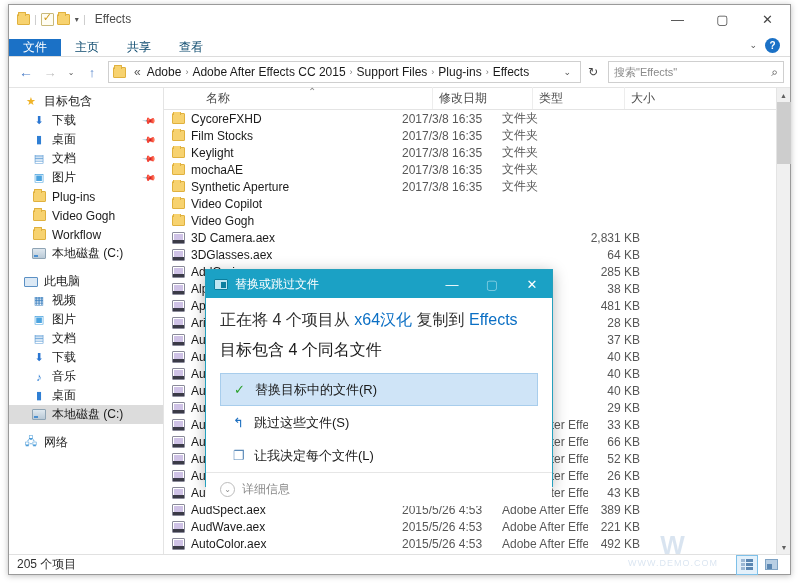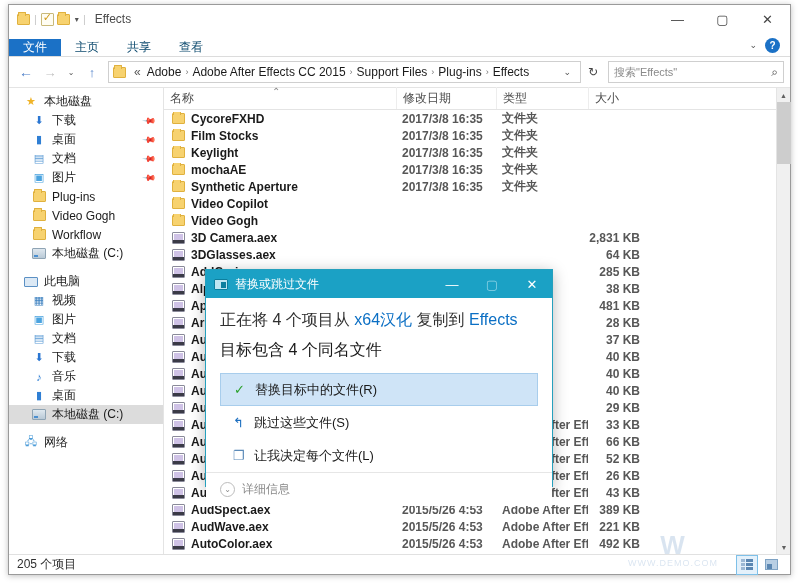--- a/index.html
+++ b/index.html
@@ -182,29 +182,29 @@
   .filepane { flex: 1; display: flex; flex-direction: column; min-width: 0; position: relative; }
   .colhead {
     height: 22px; display: flex; align-items: flex-end;
     border-bottom: 1px solid #e4e4e4; background: #fff;
     font-size: 12px; color: #4b4b4b; flex: none; position: relative;
   }
   .colhead > div {
     padding: 0 6px 2px 6px; border-left: 1px solid #ededed;
     height: 22px; display: flex; align-items: flex-end; position: relative;
   }
-  .colhead > div:first-child { border-left: none; }
+  .colhead > div:first-child { border-left: none; margin-left: 36px; }
   .c-name { width: 232px; }
   .c-date { width: 100px; }
   .c-type { width: 92px; }
   .c-size { width: 60px; }
   .sortmark {
     position: absolute; left: 108px; top: -1px; font-size: 10px; color: #8a8a8a;
   }
-  .rows { flex: 1; overflow: hidden; position: relative; font-weight: bold; }
+  .rows { flex: 1; overflow: hidden; position: relative; }
   .row {
     height: 17px; display: flex; align-items: center;
     font-size: 12px; color: #1a1a1a;
   }
   .row .nm {
     width: 232px; display: flex; align-items: center;
     padding-left: 8px; overflow: hidden; white-space: nowrap;
   }
   .row .nm .fi { margin-right: 6px; flex: none; }
   .row .dt { width: 100px; padding-left: 6px; color: #575757; }
@@ -393,21 +393,21 @@
       <span class="ph">搜索"Effects"</span>
       <span class="mag">⌕</span>
     </div>
   </div>
 
   <div class="body">
 
     <div class="sidebar">
       <div class="navitem indent0">
         <span class="ico ico-star">★</span>
-        <span>本地磁盘</span>
+        <span>目标包含</span>
       </div>
       <div class="navitem indent1">
         <span class="ico ico-down">⬇</span>
         <span>下载</span>
         <span class="pin">📌</span>
       </div>
       <div class="navitem indent1">
         <span class="ico ico-desk">▮</span>
         <span>桌面</span>
         <span class="pin">📌</span>

